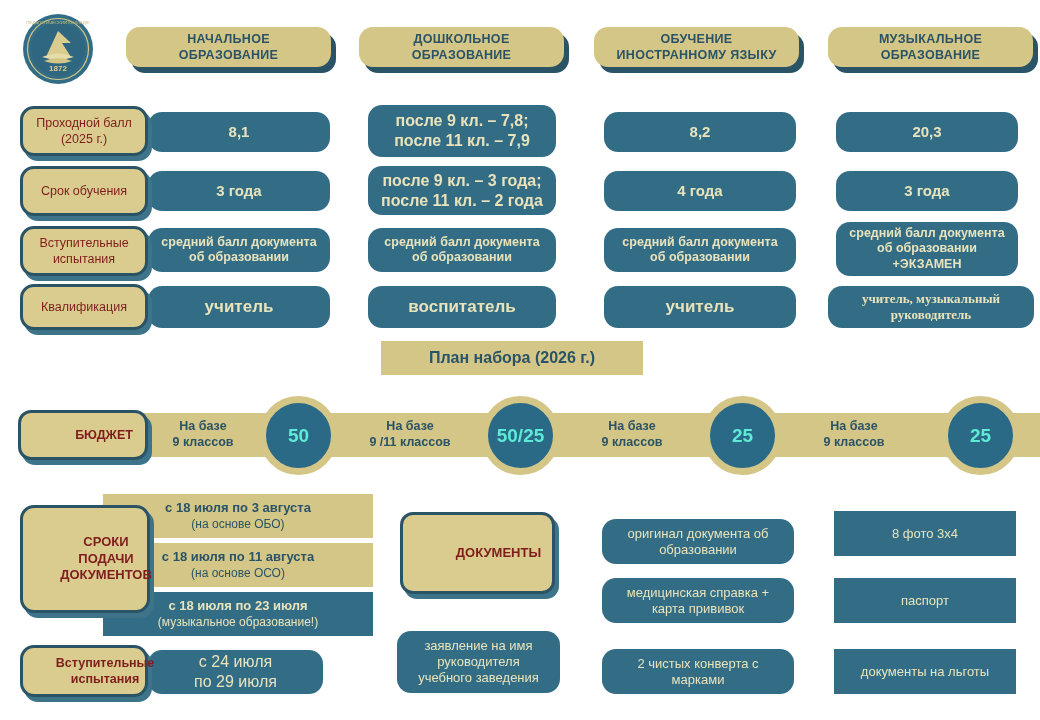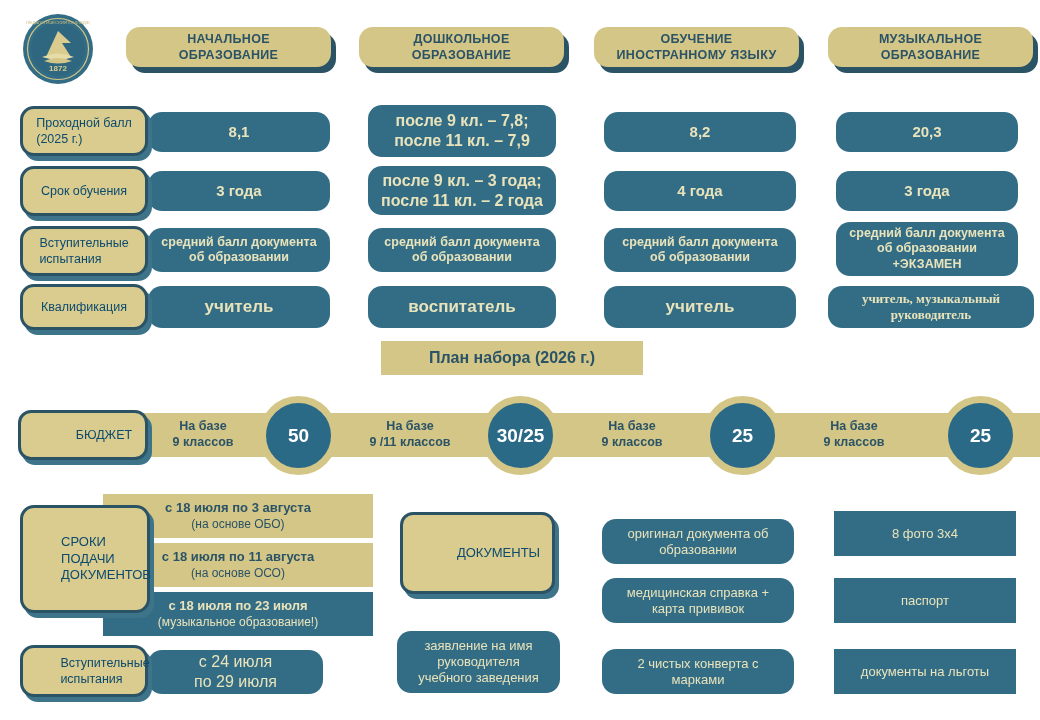--- a/index.html
+++ b/index.html
@@ -44,51 +44,51 @@
     font-weight:bold;
     font-size:12.5px;
     letter-spacing:.3px;
     line-height:1.3;
     box-sizing:border-box;
     box-shadow:5px 6px 0 0 #2B5366;
   }
   .pill{
     position:absolute;
     background:#D9CC8E;
-    color:#0c4a6e;
+    color:#7f1d1d;
     border:3px solid #2B5366;
     border-radius:13px;
     display:flex;align-items:center;justify-content:center;
-    text-align:left;
+    text-align:center;
     font-size:12.5px;
     line-height:1.3;
     box-sizing:border-box;
     box-shadow:4px 5px 0 0 #3E7489;
     z-index:6;
   }
-  .pill.bold{font-weight:normal;padding-left:42px;}
+  .pill.bold{font-weight:bold;padding-left:42px;}
 
   
   .logo{position:absolute;left:22px;top:13px;width:72px;height:72px;}
   .logo svg{display:block;}
 
   
   .track{
     position:absolute;
     background:#D4C687;
     height:44px;
     z-index:1;
   }
   .circle{
     position:absolute;
     border-radius:50%;
     background:#2B6A87;
     border:7px solid #D4C687;
     box-sizing:border-box;
-    color:#ffffff;
+    color:#5eead4;
     display:flex;align-items:center;justify-content:center;
     font-size:19px;font-weight:bold;
     z-index:3;
   }
   .tracklabel{
     position:absolute;
     color:#2B5366;
     font-size:12.5px;font-weight:bold;text-align:center;
     line-height:1.25;
     z-index:4;
@@ -170,21 +170,21 @@
   <div class="track" style="left:118px;top:413px;width:922px;"></div>
 
   <div class="pill bold" style="left:18px;top:410px;width:130px;height:50px;font-size:12.5px;">БЮДЖЕТ</div>
 
   <div class="tracklabel two-line" style="left: 148px; top: 413px; width: 110px; height: 44px; white-space: pre-line;">На базе
 9 классов</div>
   <div class="circle" style="left:259px;top:396px;width:79px;height:79px;">50</div>
 
   <div class="tracklabel two-line" style="left: 340px; top: 413px; width: 140px; height: 44px; white-space: pre-line;">На базе
 9 /11 классов</div>
-  <div class="circle" style="left:481px;top:396px;width:79px;height:79px;">30/25</div>
+  <div class="circle" style="left:481px;top:396px;width:79px;height:79px;">50/25</div>
 
   <div class="tracklabel two-line" style="left: 562px; top: 413px; width: 140px; height: 44px; white-space: pre-line;">На базе
 9 классов</div>
   <div class="circle" style="left:703px;top:396px;width:79px;height:79px;">25</div>
 
   <div class="tracklabel two-line" style="left: 784px; top: 413px; width: 140px; height: 44px; white-space: pre-line;">На базе
 9 классов</div>
   <div class="circle" style="left:941px;top:396px;width:79px;height:79px;">25</div>
 
   <div class="goldbox" style="left:103px;top:494px;width:270px;height:44px;flex-direction:column;gap:1px;">

